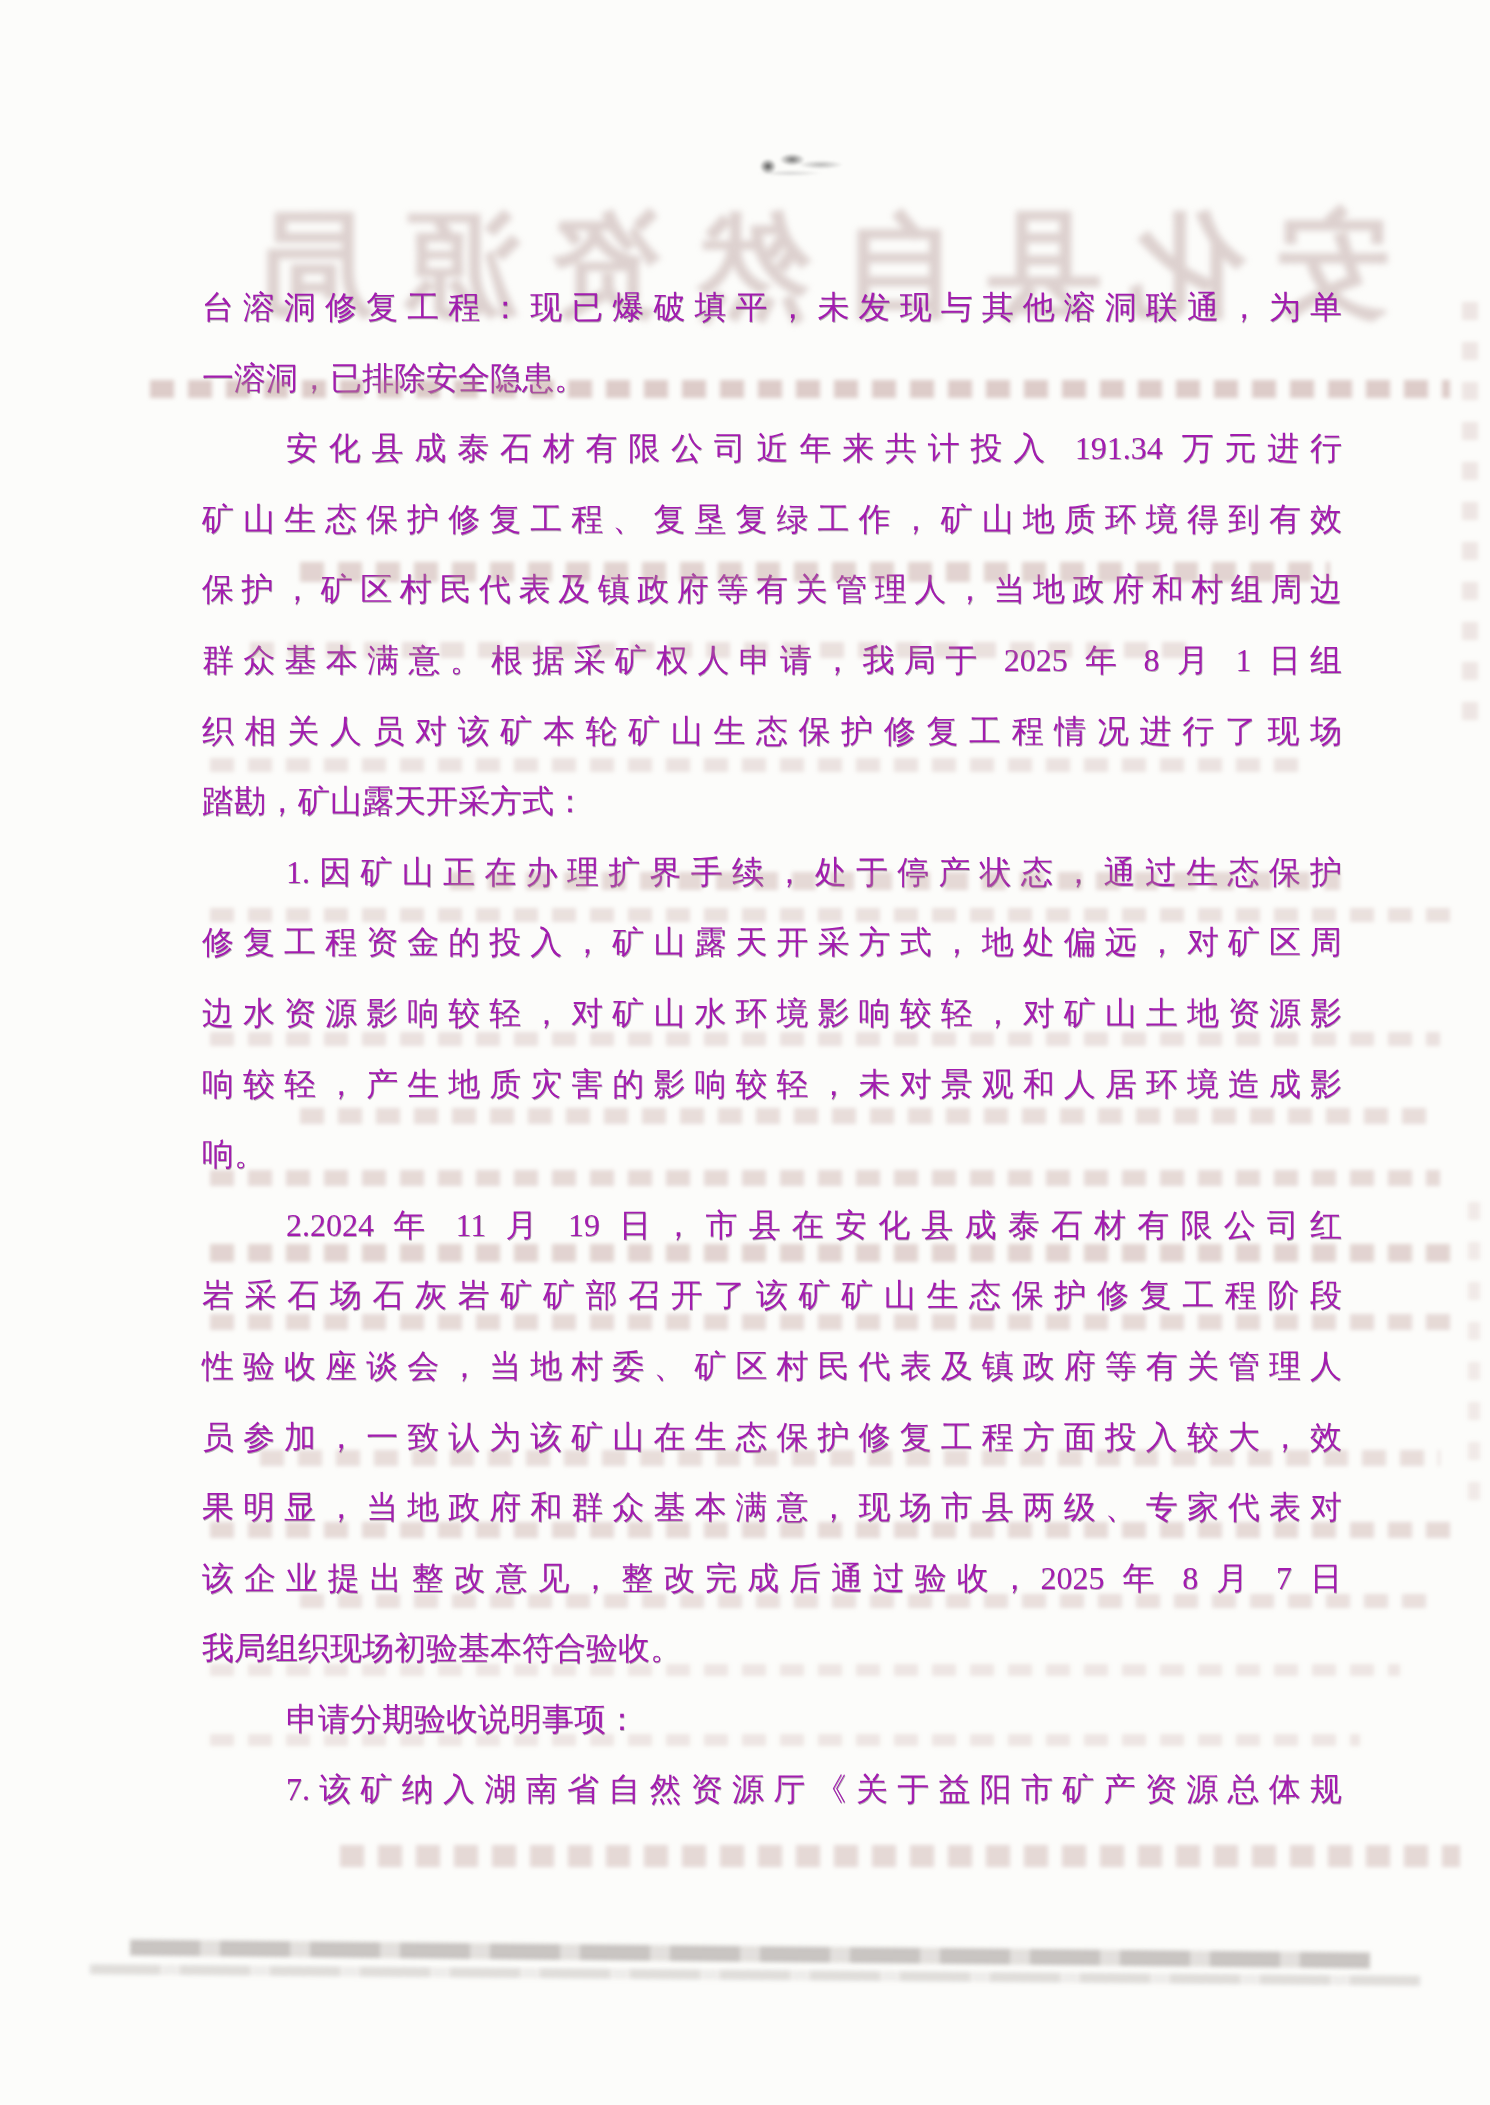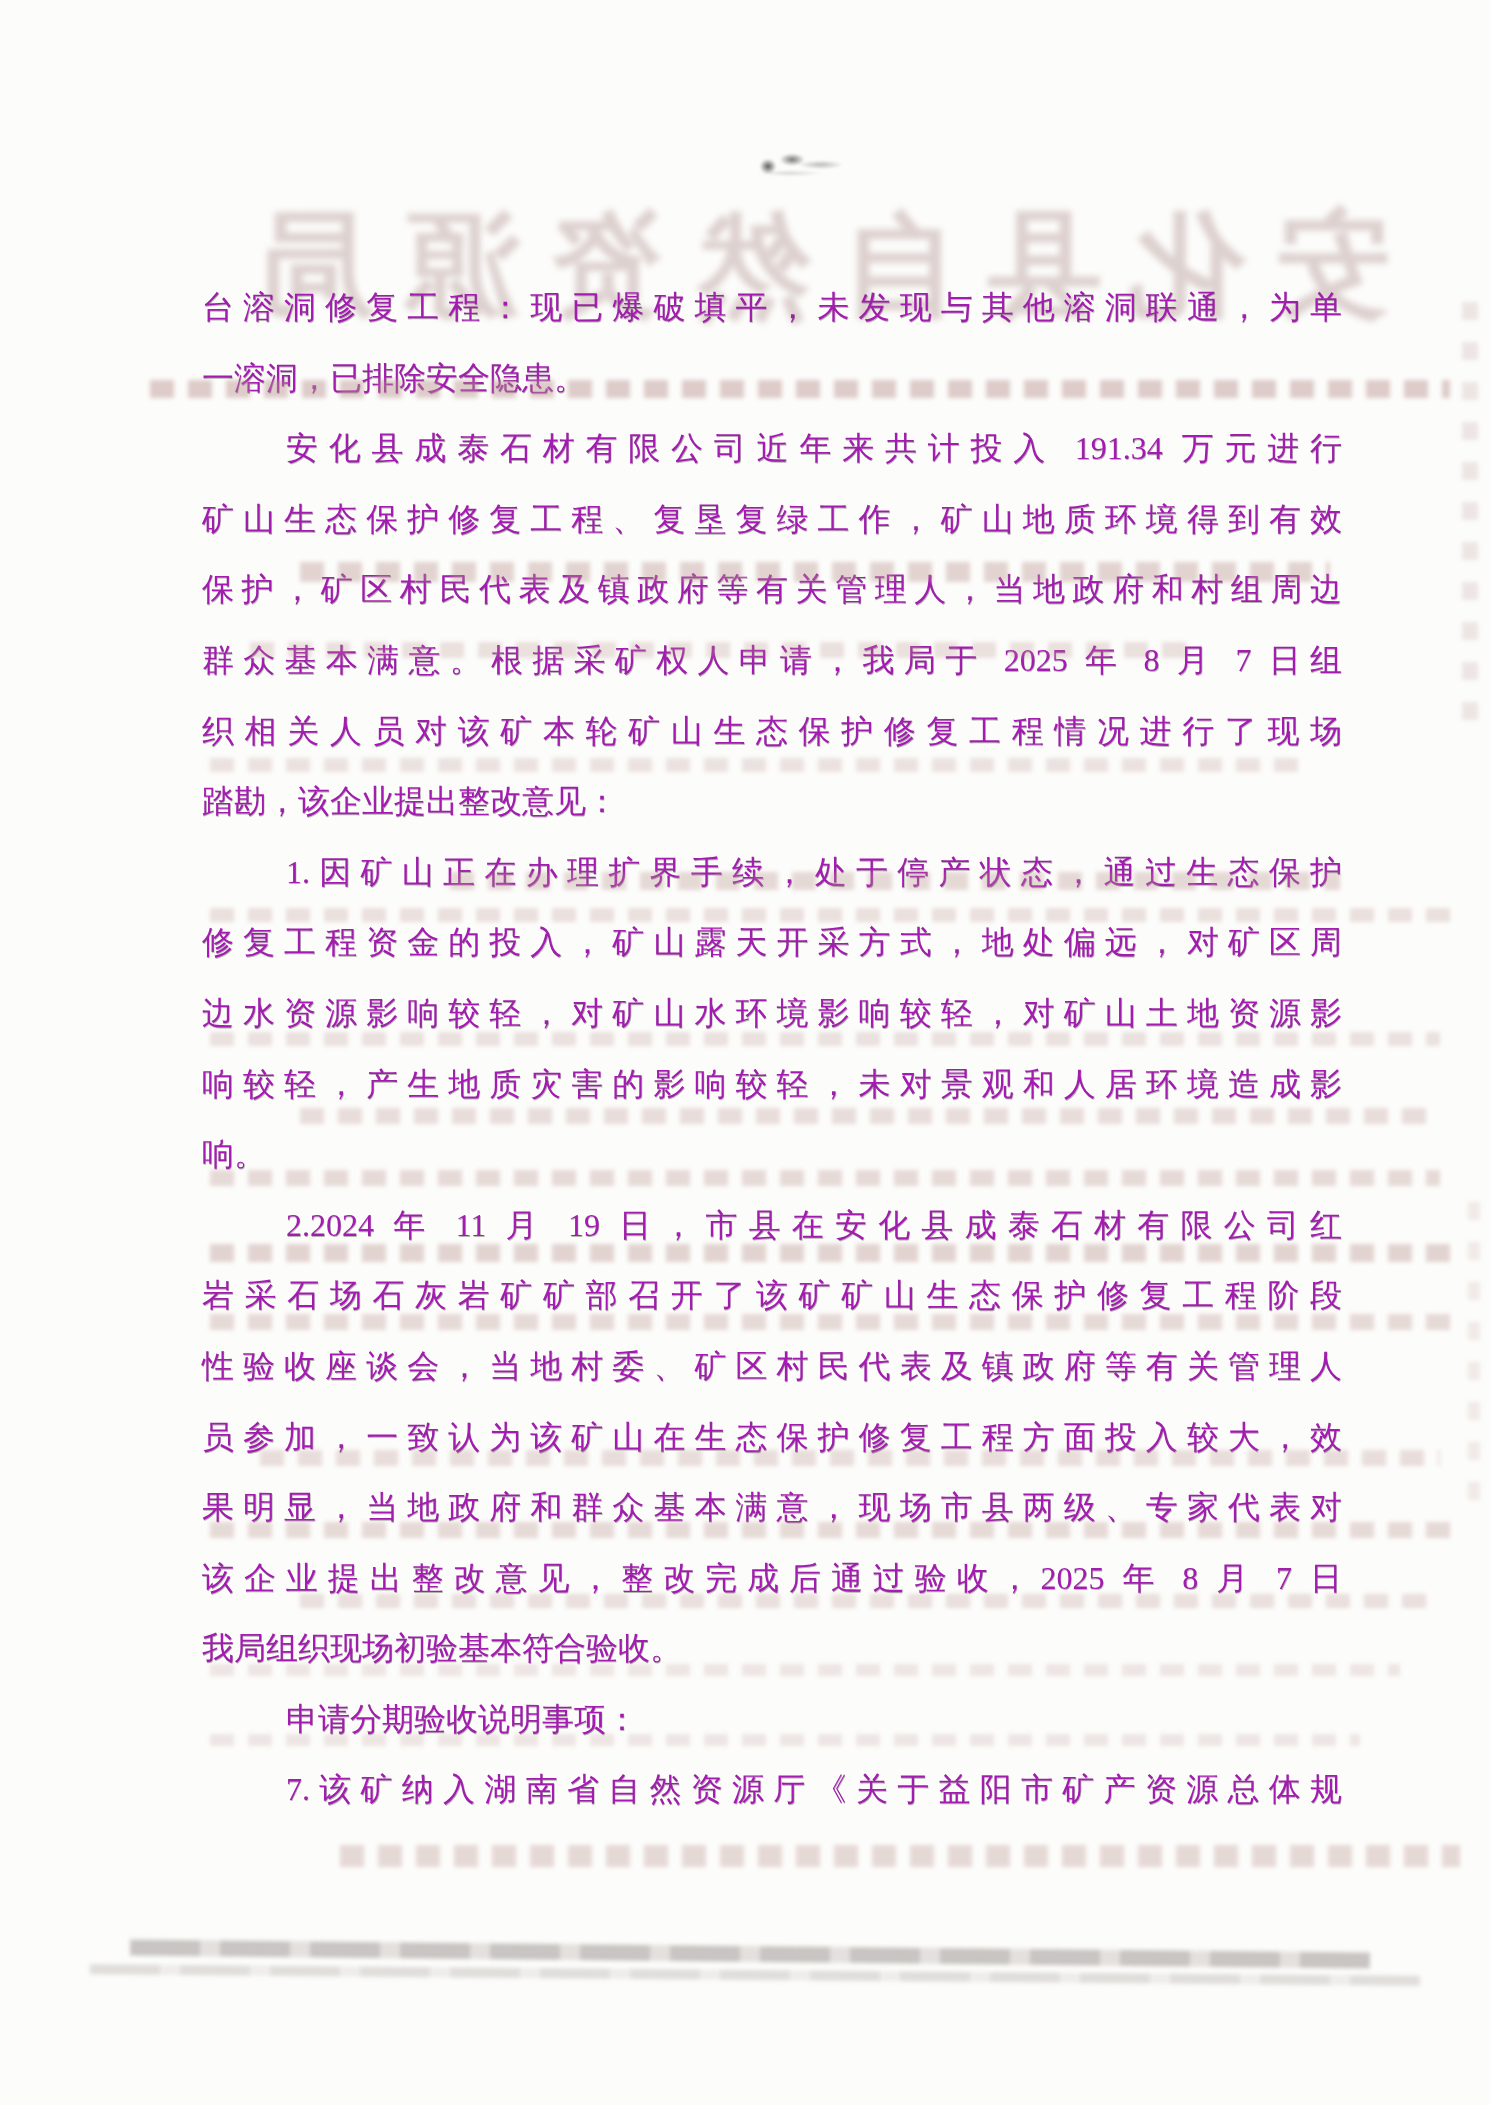--- a/index.html
+++ b/index.html
@@ -102,23 +102,23 @@
   <div class="ghost-letterhead">安化县自然资源局</div>
 
   <div class="smudge"></div>
 
   <div class="doc-body">
       <div class="line j">台溶洞修复工程：现已爆破填平，未发现与其他溶洞联通，为单</div>
       <div class="line">一溶洞，已排除安全隐患。</div>
       <div class="line indent j">安化县成泰石材有限公司近年来共计投入 191.34 万元进行</div>
       <div class="line j">矿山生态保护修复工程、复垦复绿工作，矿山地质环境得到有效</div>
       <div class="line j">保护，矿区村民代表及镇政府等有关管理人，当地政府和村组周边</div>
-      <div class="line j">群众基本满意。根据采矿权人申请，我局于 2025 年 8 月 7 日组</div>
+      <div class="line j">群众基本满意。根据采矿权人申请，我局于 2025 年 8 月 1 日组</div>
       <div class="line j">织相关人员对该矿本轮矿山生态保护修复工程情况进行了现场</div>
-      <div class="line">踏勘，该企业提出整改意见：</div>
+      <div class="line">踏勘，矿山露天开采方式：</div>
       <div class="line indent j">1.因矿山正在办理扩界手续，处于停产状态，通过生态保护</div>
       <div class="line j">修复工程资金的投入，矿山露天开采方式，地处偏远，对矿区周</div>
       <div class="line j">边水资源影响较轻，对矿山水环境影响较轻，对矿山土地资源影</div>
       <div class="line j">响较轻，产生地质灾害的影响较轻，未对景观和人居环境造成影</div>
       <div class="line">响。</div>
       <div class="line indent j">2.2024 年 11 月 19 日，市县在安化县成泰石材有限公司红</div>
       <div class="line j">岩采石场石灰岩矿矿部召开了该矿矿山生态保护修复工程阶段</div>
       <div class="line j">性验收座谈会，当地村委、矿区村民代表及镇政府等有关管理人</div>
       <div class="line j">员参加，一致认为该矿山在生态保护修复工程方面投入较大，效</div>
       <div class="line j">果明显，当地政府和群众基本满意，现场市县两级、专家代表对</div>

